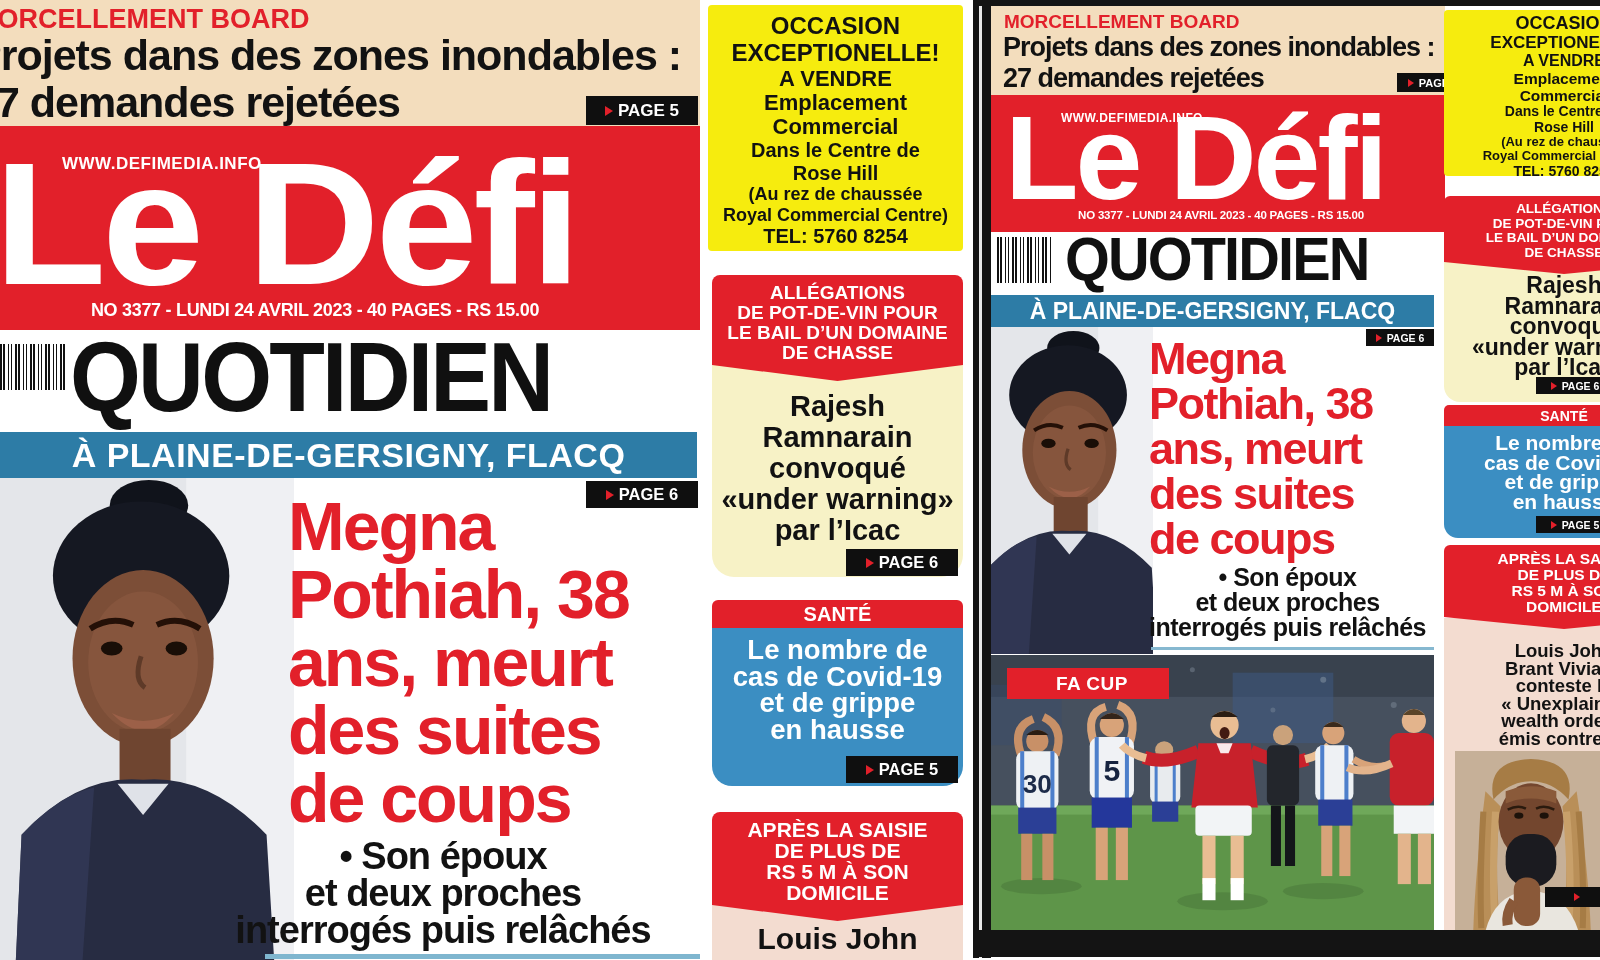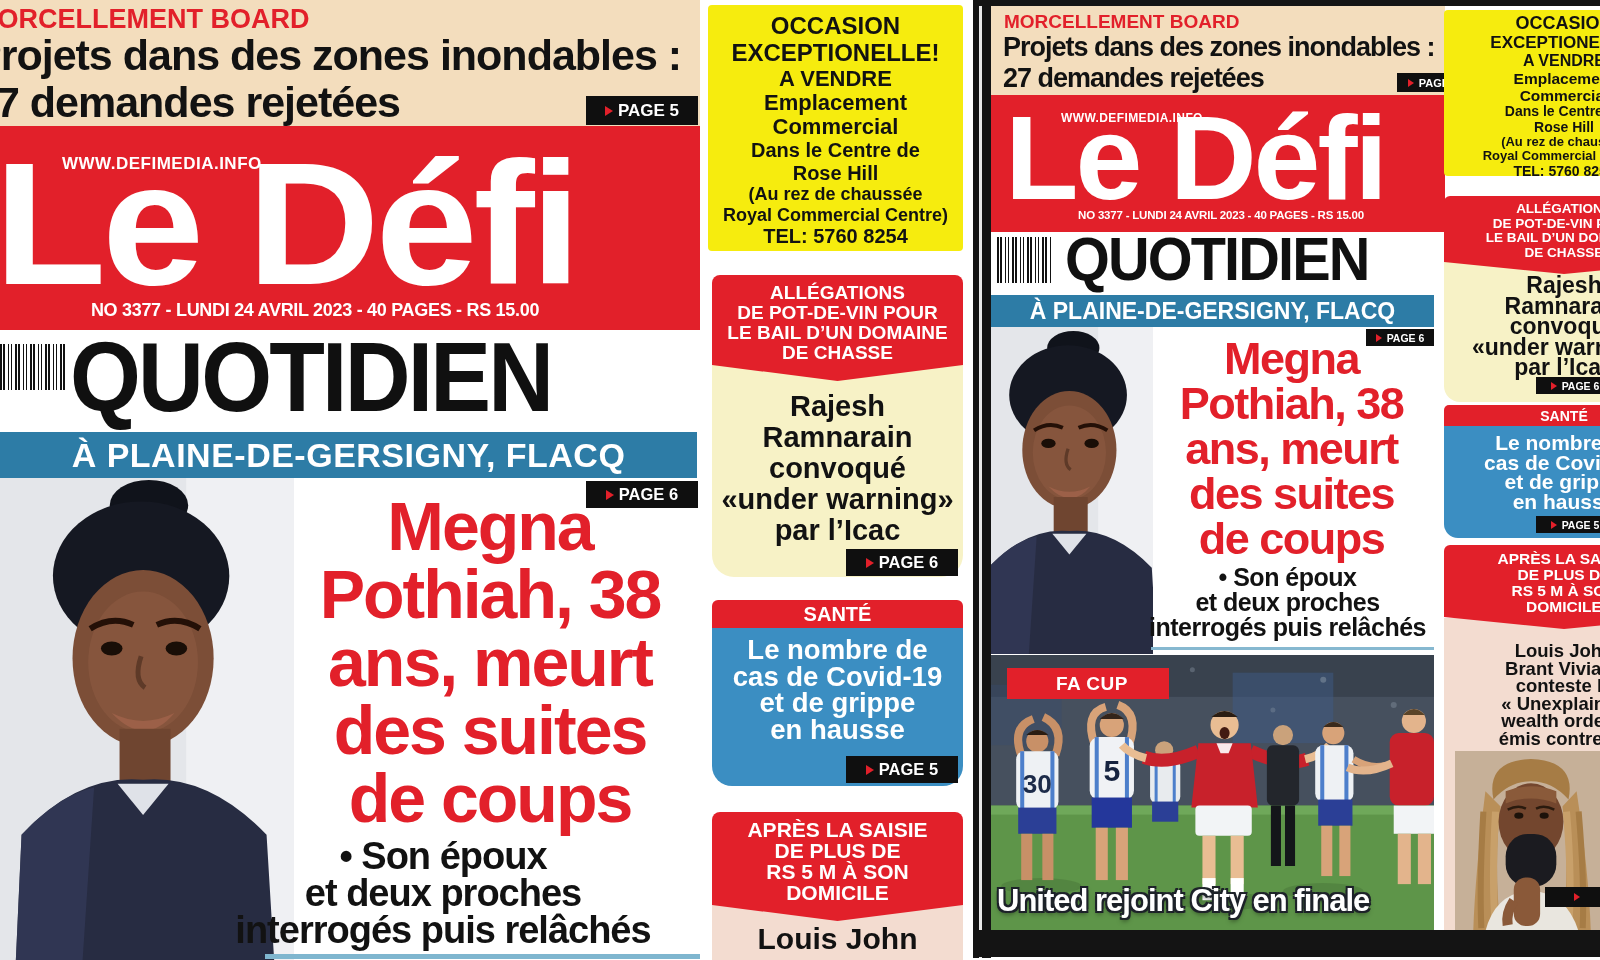--- a/index.html
+++ b/index.html
@@ -1,20 +1,20 @@
 <!DOCTYPE html>
 <html><head>
 <meta charset="utf-8">
 <style>
   html,body{margin:0;padding:0;background:#ffffff;font-family:"Liberation Sans",sans-serif;}
   .canvas{position:relative;width:1600px;height:960px;overflow:hidden;background:#fff;}
   .ab{position:absolute;}
   .view{position:absolute;top:0;height:960px;overflow:hidden;background:#fff;}
   .ctr{text-align:center;}
-  .rgt{text-align:center;}
+  .rgt{text-align:left;}
   .t-red{color:#e2202a;font-weight:bold;}
   .t-blk{color:#121212;font-weight:bold;}
   .t-wht{color:#ffffff;font-weight:bold;}
   .cream{background:#f3ddbd;}
   .redbox{background:#e2202a;}
   .bluebox{background:#2d7ca6;}
   .hblue{background:#3b8ec2;}
   .ylwbox{background:#f6ec0e;}
   .crmbox{background:#f7f2c6;}
   .pnkbox{background:#f3dcd0;}
@@ -308,21 +308,20 @@
             <path d="M409 60 Q420 48 431 60" fill="#5a4428"></path>
           <rect x="396" y="78" width="44" height="72" rx="9" fill="#c8212b"></rect>
           <path d="M398 108 Q372 120 354 112" stroke="#e3b48c" stroke-width="8" fill="none"></path>
           <rect x="400" y="150" width="40" height="28" fill="#f2f4f6"></rect>
           <rect x="404" y="178" width="13" height="50" fill="#e3b48c"></rect>
             <rect x="424" y="178" width="13" height="50" fill="#e3b48c"></rect>
         </svg>
         <div class="ab redbox" style="left:16px;top:13px;width:162px;height:31px;display:flex;align-items:center;justify-content:center;">
           <span class="t-wht" style="font-size:19px;letter-spacing:.5px;margin-left:8px;">FA CUP</span>
         </div>
-        <div class="ab caption-outline" style="left:6px;top:228px;width:432px;font-size:31px;letter-spacing:-1px;white-space:nowrap;">United rejoint City en finale</div>
       </div>
 
       <div class="ab ylwbox ctr" style="left:453px;top:4px;width:240px;height:166px;border-radius:4px;padding-top:4px;box-sizing:border-box;">
         <div class="t-blk" style="font-size:18px;line-height:19px;">OCCASION</div>
         <div class="t-blk" style="font-size:17px;line-height:19px;">EXCEPTIONELLE!</div>
         <div class="t-blk" style="font-size:16px;line-height:18px;">A VENDRE</div>
         <div class="t-blk" style="font-size:15.5px;line-height:17px;">Emplacement</div>
         <div class="t-blk" style="font-size:15.5px;line-height:17px;">Commercial</div>
         <div class="t-blk" style="font-size:14px;line-height:15.5px;">Dans le Centre de</div>
         <div class="t-blk" style="font-size:14px;line-height:15px;">Rose Hill</div>

